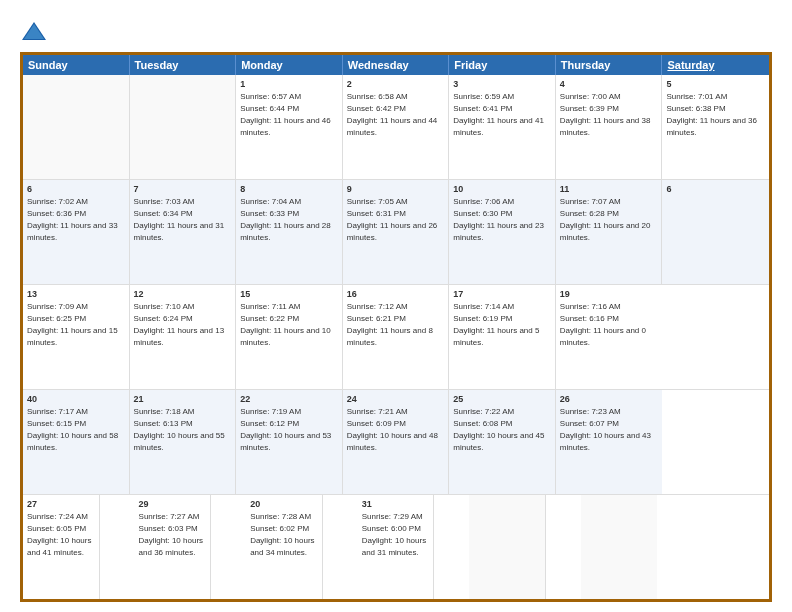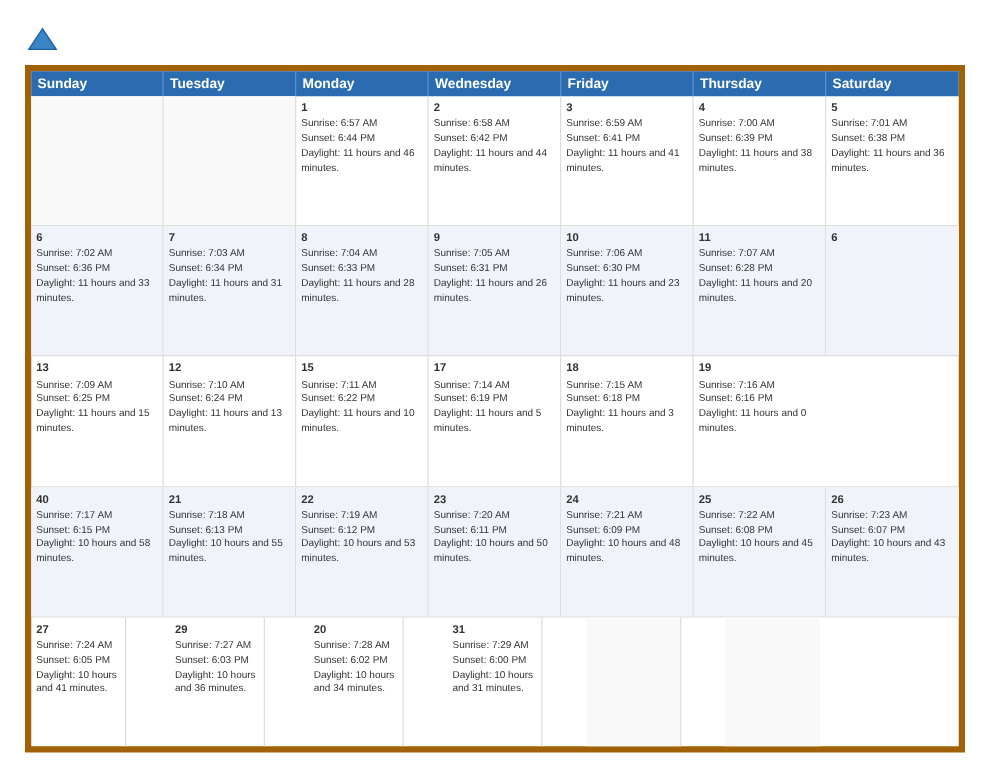--- a/index.html
+++ b/index.html
@@ -58,35 +58,35 @@
       line-height: 1.1;
     }
     .location {
       font-size: 16px;
       color: #555;
     }
     .calendar {
       flex: 1;
       display: flex;
       flex-direction: column;
-      border: 5px solid #a16207;
+      border: 3px solid #a16207;
     }
     .cal-header-row {
       display: grid;
       grid-template-columns: repeat(7, 1fr);
       background: #2b6cb0;
     }
     .cal-header-cell {
       color: #fff;
       font-size: 11px;
       font-weight: bold;
       padding: 4px 5px;
       border-right: 1px solid #5a8fd0;
     }
-    .cal-header-cell:last-child { border-right: none; }
+    .cal-header-cell:last-child { border-right: none; text-decoration: underline; }
     .cal-body {
       display: flex;
       flex-direction: column;
       flex: 1;
     }
     .cal-row {
       display: grid;
       grid-template-columns: repeat(7, 1fr);
       flex: 1;
       border-bottom: 1px solid #ddd;
@@ -164,29 +164,28 @@
           <div class="cal-cell"><span class="cell-day">8</span><span class="cell-info">Sunrise: 7:04 AM<br>Sunset: 6:33 PM<br>Daylight: 11 hours and 28 minutes.</span></div>
           <div class="cal-cell"><span class="cell-day">9</span><span class="cell-info">Sunrise: 7:05 AM<br>Sunset: 6:31 PM<br>Daylight: 11 hours and 26 minutes.</span></div>
           <div class="cal-cell"><span class="cell-day">10</span><span class="cell-info">Sunrise: 7:06 AM<br>Sunset: 6:30 PM<br>Daylight: 11 hours and 23 minutes.</span></div>
           <div class="cal-cell"><span class="cell-day">11</span><span class="cell-info">Sunrise: 7:07 AM<br>Sunset: 6:28 PM<br>Daylight: 11 hours and 20 minutes.</span></div>
           <div class="cal-cell"><span class="cell-day">6</span></div>
         </div>
         <div class="cal-row">
           <div class="cal-cell"><span class="cell-day">13</span><span class="cell-info">Sunrise: 7:09 AM<br>Sunset: 6:25 PM<br>Daylight: 11 hours and 15 minutes.</span></div>
           <div class="cal-cell"><span class="cell-day">12</span><span class="cell-info">Sunrise: 7:10 AM<br>Sunset: 6:24 PM<br>Daylight: 11 hours and 13 minutes.</span></div>
           <div class="cal-cell"><span class="cell-day">15</span><span class="cell-info">Sunrise: 7:11 AM<br>Sunset: 6:22 PM<br>Daylight: 11 hours and 10 minutes.</span></div>
+          <div class="cal-cell"><span class="cell-day">16</span><span class="cell-info">Sunrise: 7:12 AM<br>Sunset: 6:21 PM<br>Daylight: 11 hours and 8 minutes.</span></div>
           <div class="cal-cell"><span class="cell-day">17</span><span class="cell-info">Sunrise: 7:14 AM<br>Sunset: 6:19 PM<br>Daylight: 11 hours and 5 minutes.</span></div>
-          <div class="cal-cell"><span class="cell-day">18</span><span class="cell-info">Sunrise: 7:15 AM<br>Sunset: 6:18 PM<br>Daylight: 11 hours and 3 minutes.</span></div>
           <div class="cal-cell"><span class="cell-day">19</span><span class="cell-info">Sunrise: 7:16 AM<br>Sunset: 6:16 PM<br>Daylight: 11 hours and 0 minutes.</span></div>
         </div>
         <div class="cal-row alt-row">
           <div class="cal-cell"><span class="cell-day">40</span><span class="cell-info">Sunrise: 7:17 AM<br>Sunset: 6:15 PM<br>Daylight: 10 hours and 58 minutes.</span></div>
           <div class="cal-cell"><span class="cell-day">21</span><span class="cell-info">Sunrise: 7:18 AM<br>Sunset: 6:13 PM<br>Daylight: 10 hours and 55 minutes.</span></div>
           <div class="cal-cell"><span class="cell-day">22</span><span class="cell-info">Sunrise: 7:19 AM<br>Sunset: 6:12 PM<br>Daylight: 10 hours and 53 minutes.</span></div>
-          <div class="cal-cell"><span class="cell-day">23</span><span class="cell-info">Sunrise: 7:20 AM<br>Sunset: 6:11 PM<br>Daylight: 10 hours and 50 minutes.</span></div>
           <div class="cal-cell"><span class="cell-day">24</span><span class="cell-info">Sunrise: 7:21 AM<br>Sunset: 6:09 PM<br>Daylight: 10 hours and 48 minutes.</span></div>
           <div class="cal-cell"><span class="cell-day">25</span><span class="cell-info">Sunrise: 7:22 AM<br>Sunset: 6:08 PM<br>Daylight: 10 hours and 45 minutes.</span></div>
           <div class="cal-cell"><span class="cell-day">26</span><span class="cell-info">Sunrise: 7:23 AM<br>Sunset: 6:07 PM<br>Daylight: 10 hours and 43 minutes.</span></div>
         </div>
         <div class="cal-row">
           <div class="cal-cell"><span class="cell-day">27</span><span class="cell-info">Sunrise: 7:24 AM<br>Sunset: 6:05 PM<br>Daylight: 10 hours and 41 minutes.</span></div>
           <div class="cal-cell"><span class="cell-day">29</span><span class="cell-info">Sunrise: 7:27 AM<br>Sunset: 6:03 PM<br>Daylight: 10 hours and 36 minutes.</span></div>
           <div class="cal-cell"><span class="cell-day">20</span><span class="cell-info">Sunrise: 7:28 AM<br>Sunset: 6:02 PM<br>Daylight: 10 hours and 34 minutes.</span></div>
           <div class="cal-cell"><span class="cell-day">31</span><span class="cell-info">Sunrise: 7:29 AM<br>Sunset: 6:00 PM<br>Daylight: 10 hours and 31 minutes.</span></div>
           <div class="cal-cell empty"></div>

